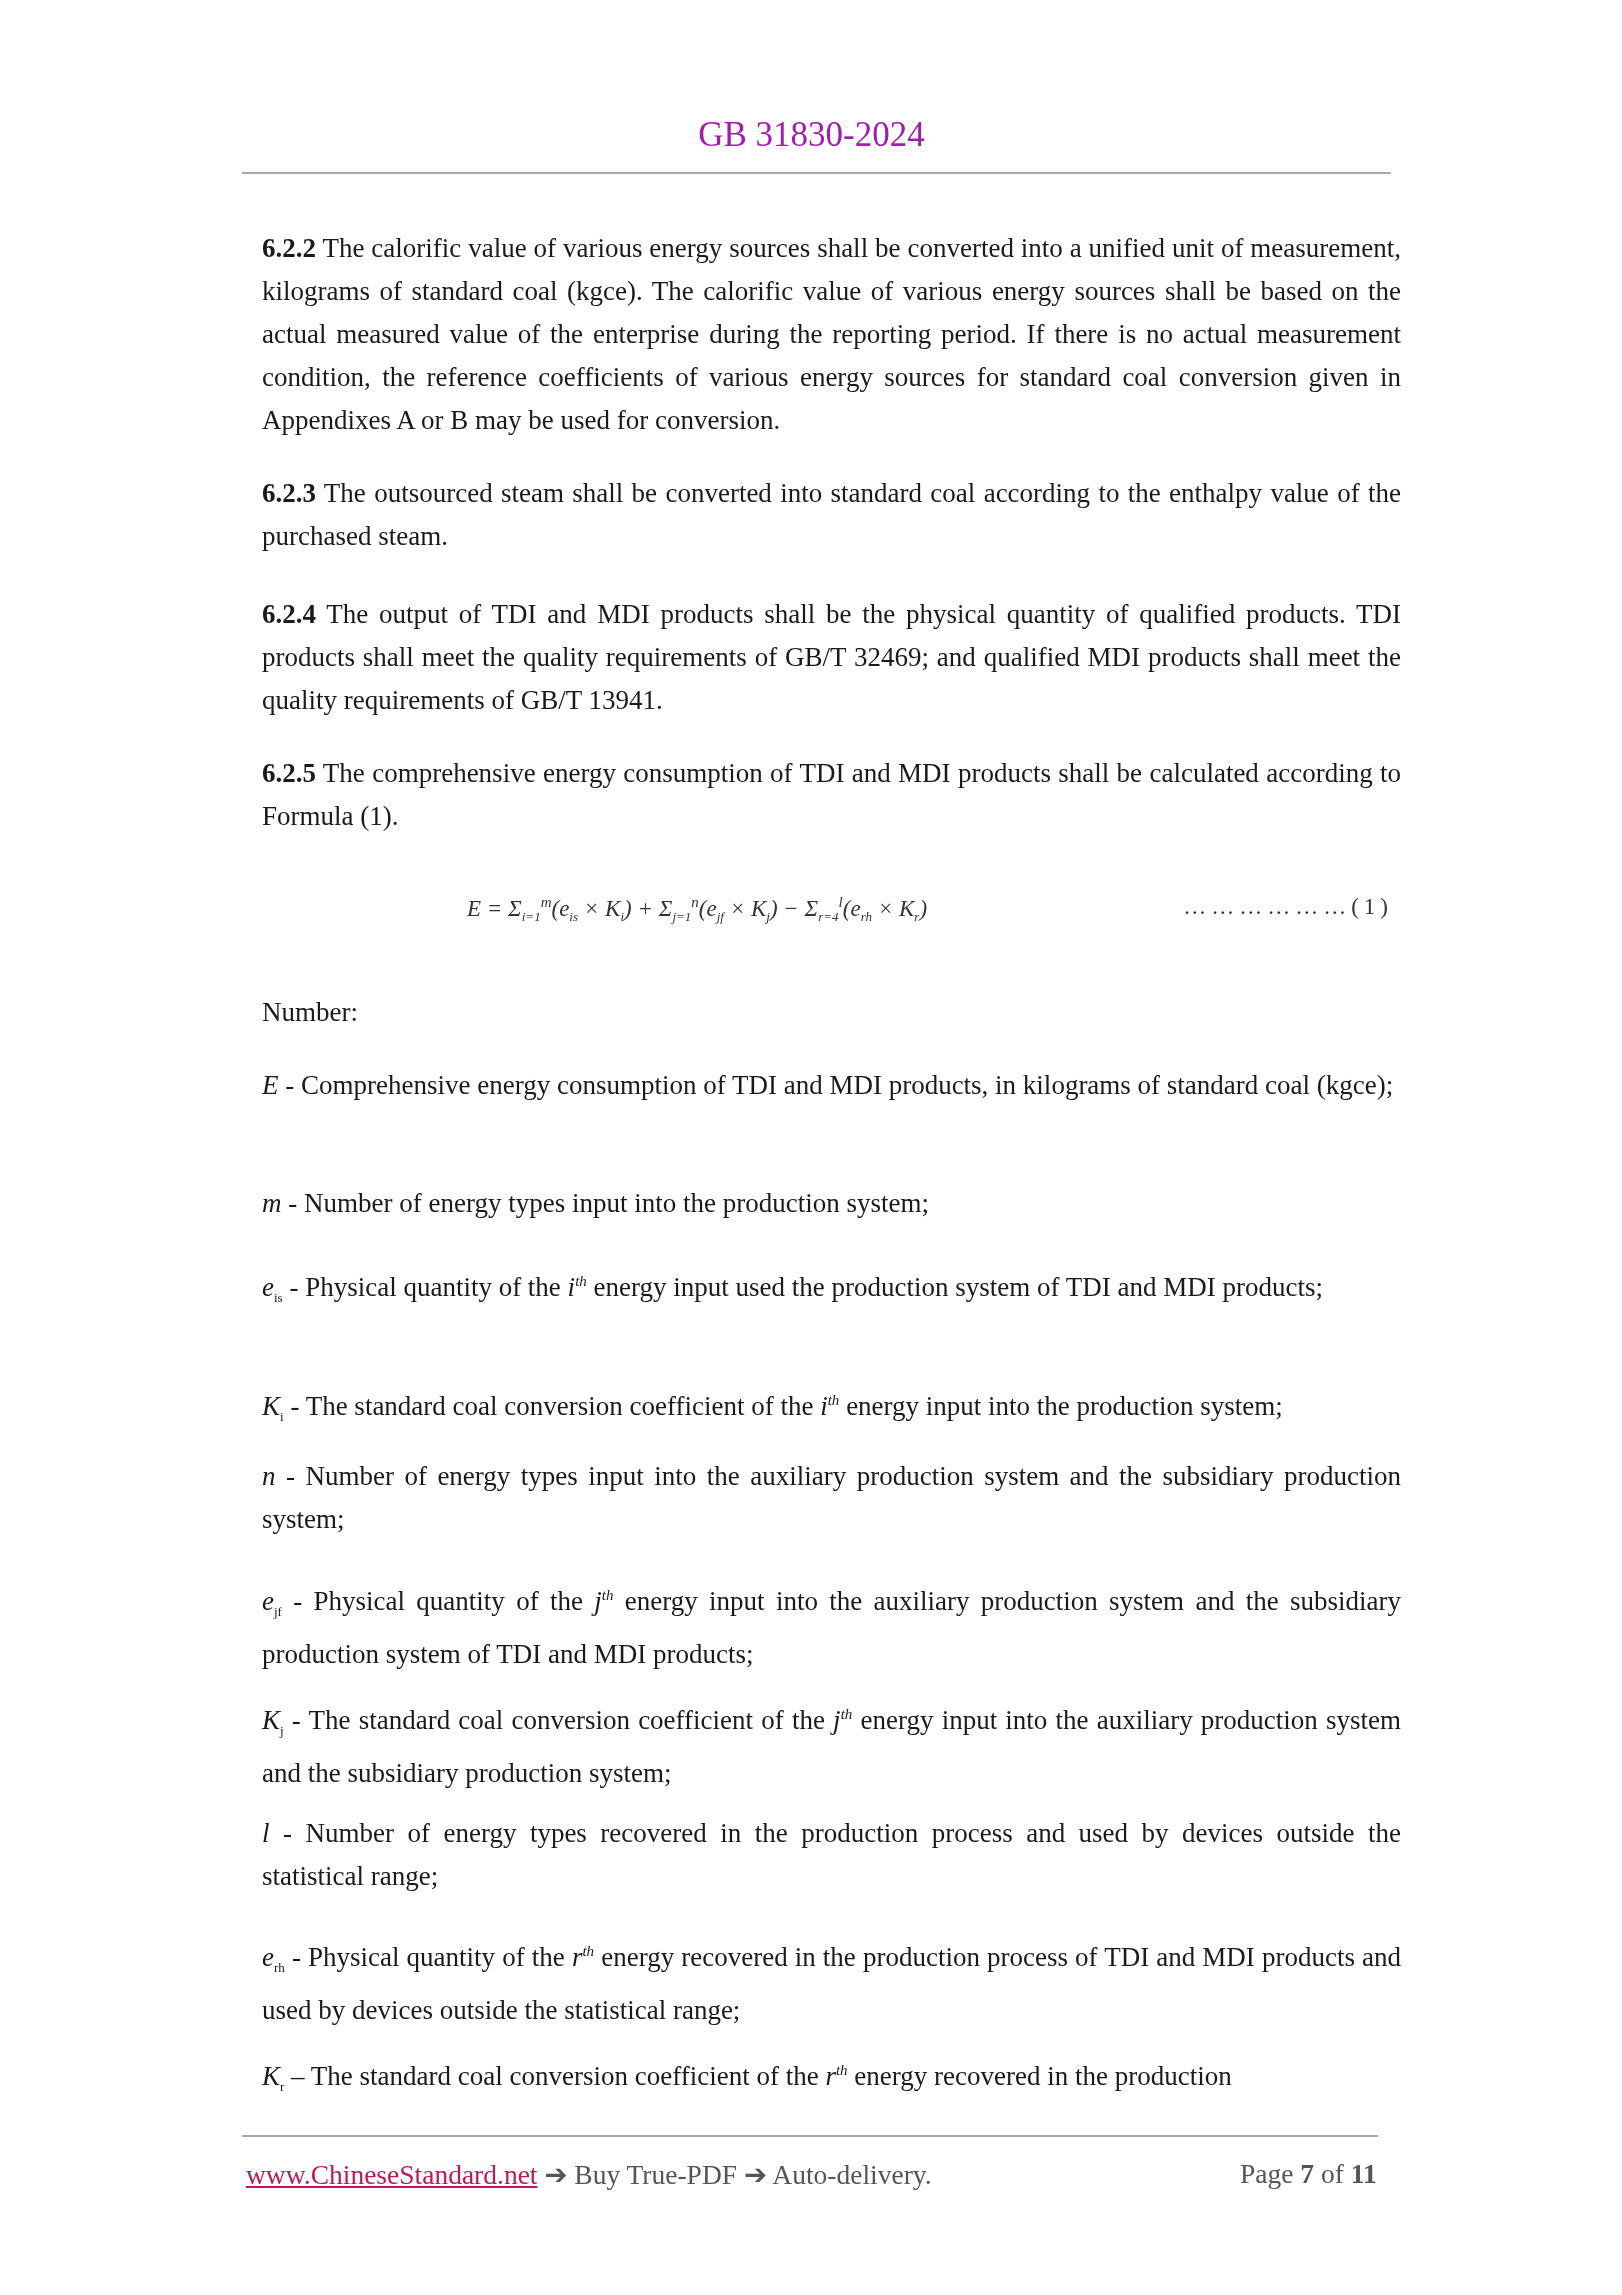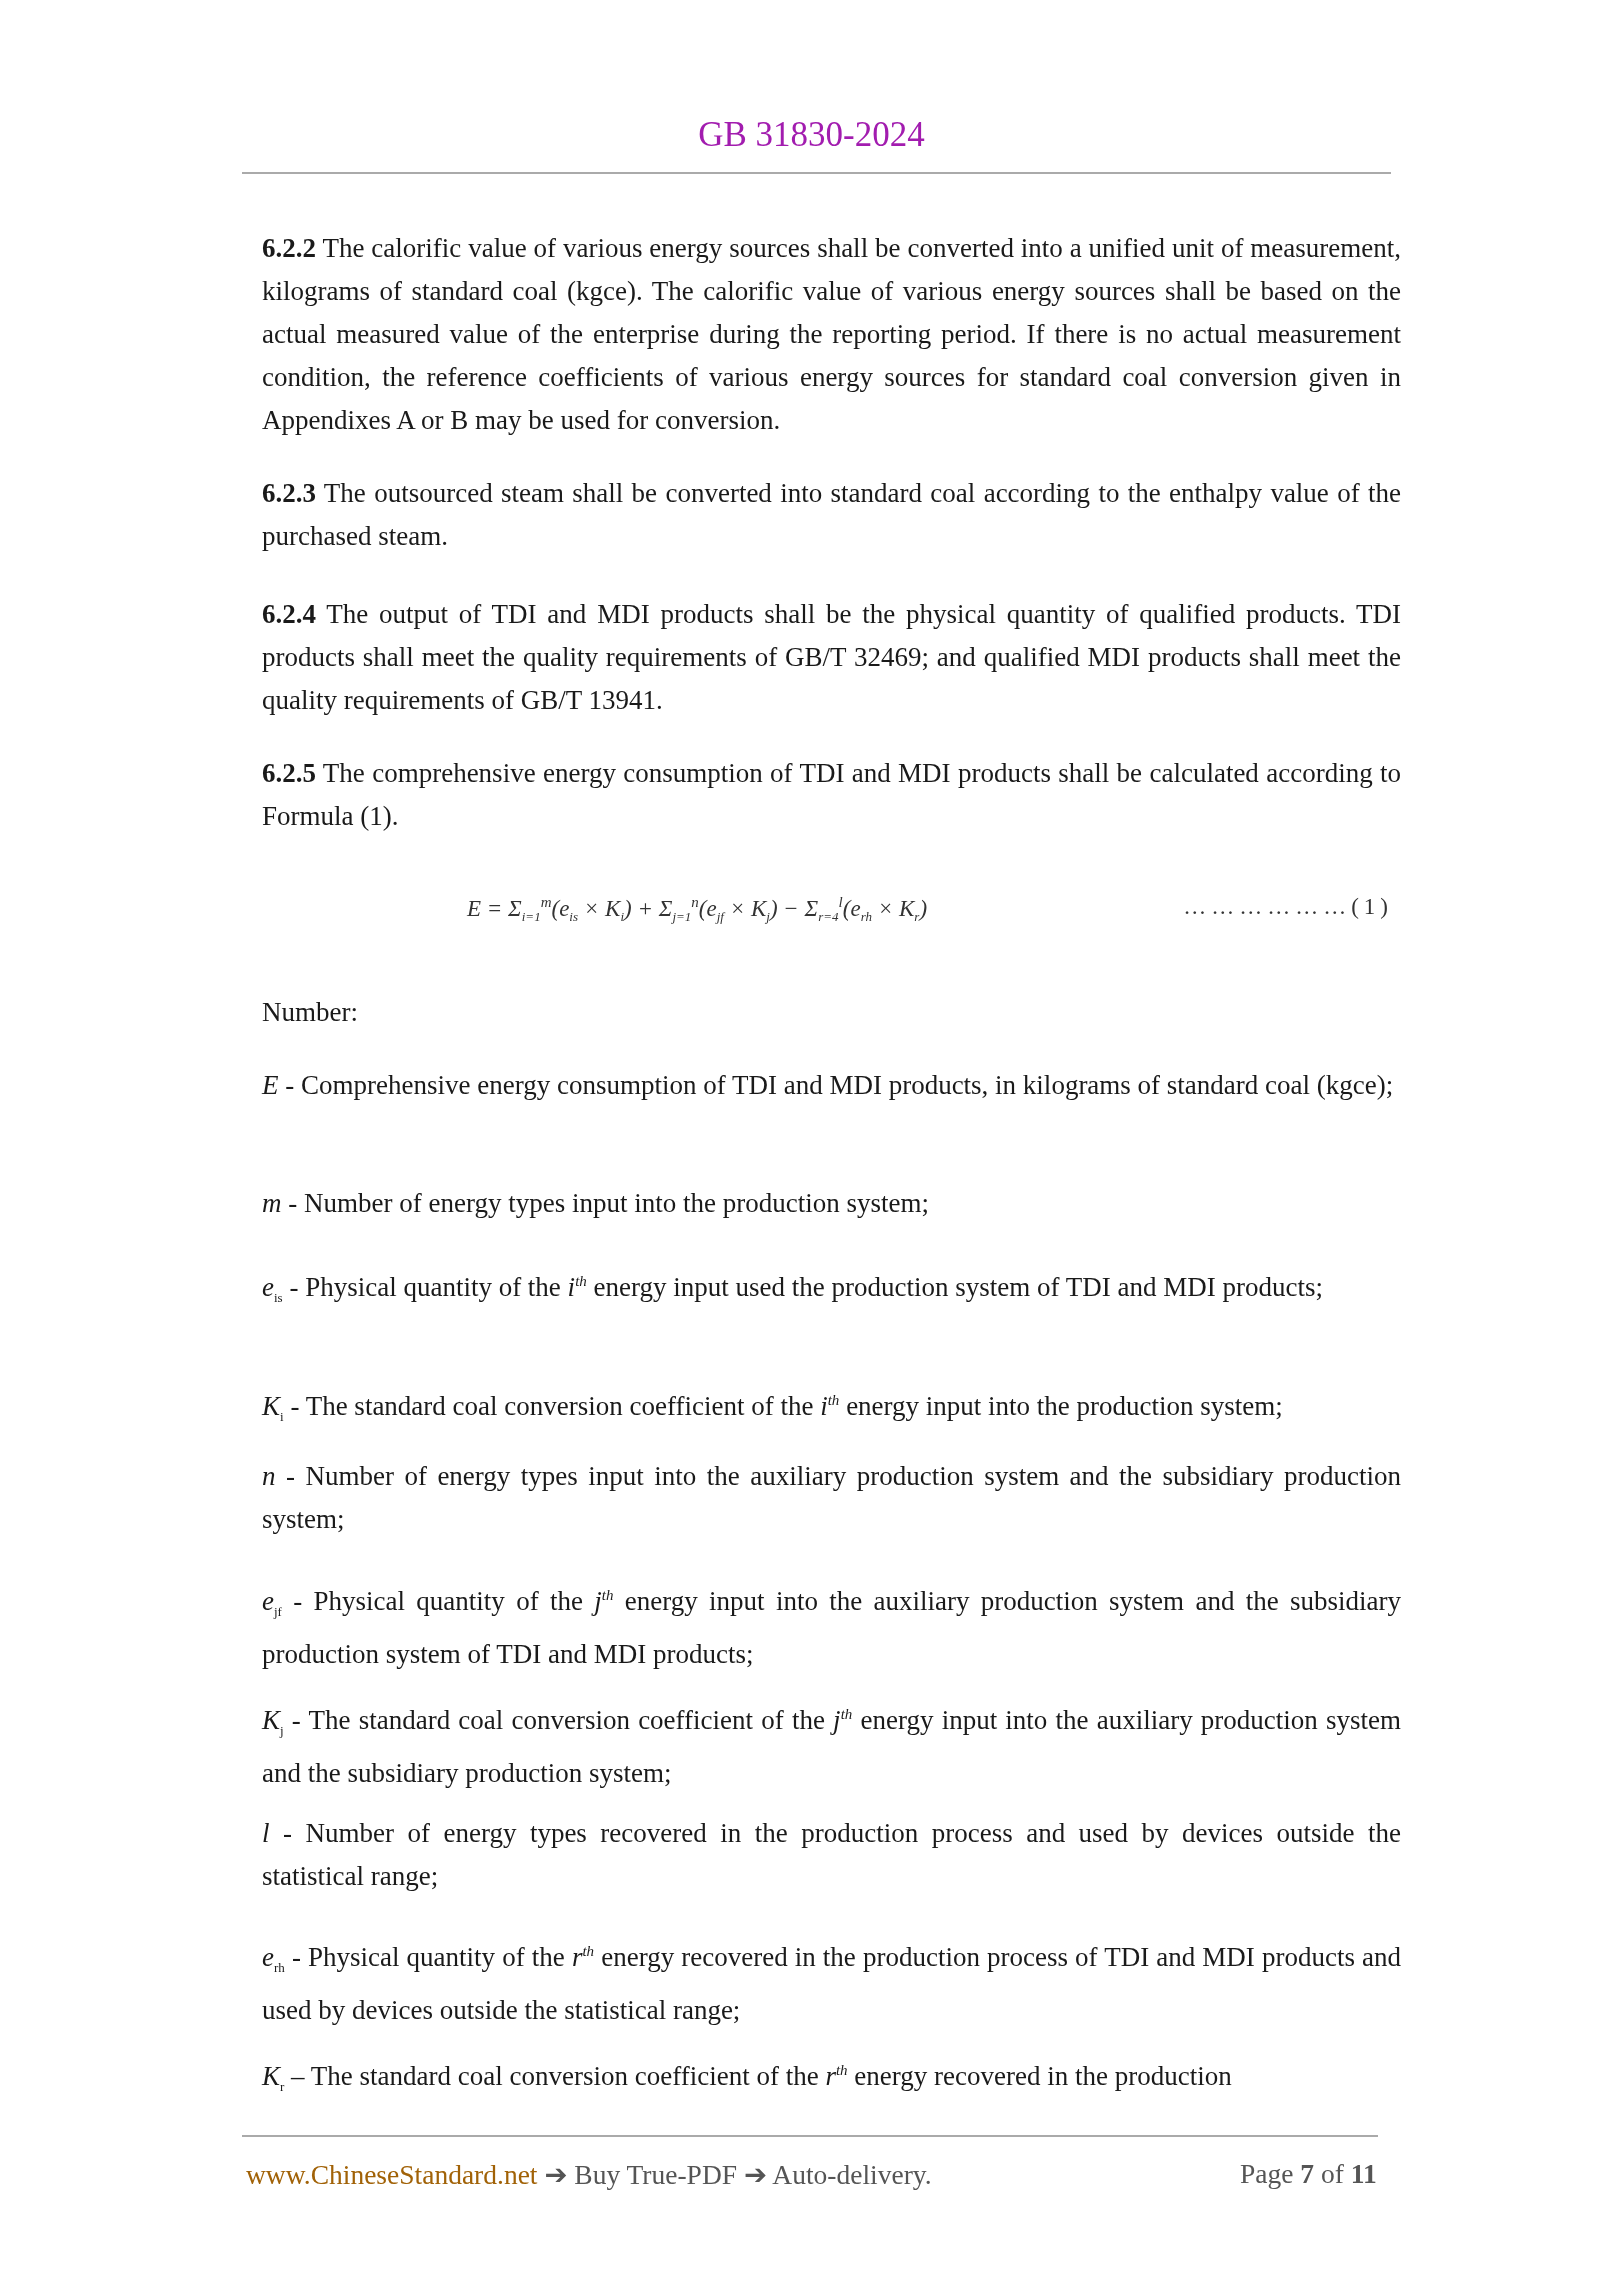--- a/index.html
+++ b/index.html
@@ -11,21 +11,21 @@
   .p { position:absolute; left:242px; width:1139px; font-size:27px; line-height:43px;
        text-align:justify;margin-left:20px; }
   .p b { font-weight:bold; }
   .formula { position:absolute; top:894px; left:467px; width:926px; font-size:23px;
              color:#333; font-style:italic; display:flex; justify-content:space-between; }
   .formula .num { font-style:normal; letter-spacing:5px; }
   sub { font-size:13px; }
   sup { font-size:15px; font-style:italic; }
   .footer { position:absolute; top:2158px; left:246px; width:1139px; font-size:27.5px; color:#555;
             display:flex; justify-content:space-between; }
-  .footer a { color:#a16207; }
+  .footer a { color:#be185d; text-decoration:underline; }
   .footer b { color:#555; }
 </style>
 </head>
 <body>
 
 <div class="hdr">GB 31830-2024</div>
 <div class="hline" style="top:172px"></div>
 
 <div class="p" style="top:227px"><b>6.2.2</b> <span>The calorific value of various energy sources shall be converted into a unified unit of measurement, kilograms of standard coal (kgce). The calorific value of various energy sources shall be based on the actual measured value of the enterprise during the reporting period. If there is no actual measurement condition, the reference coefficients of various energy sources for standard coal conversion given in Appendixes A or B may be used for conversion.</span></div>
 <div class="p" style="top:472px"><b>6.2.3</b> <span>The outsourced steam shall be converted into standard coal according to the enthalpy value of the purchased steam.</span></div>

